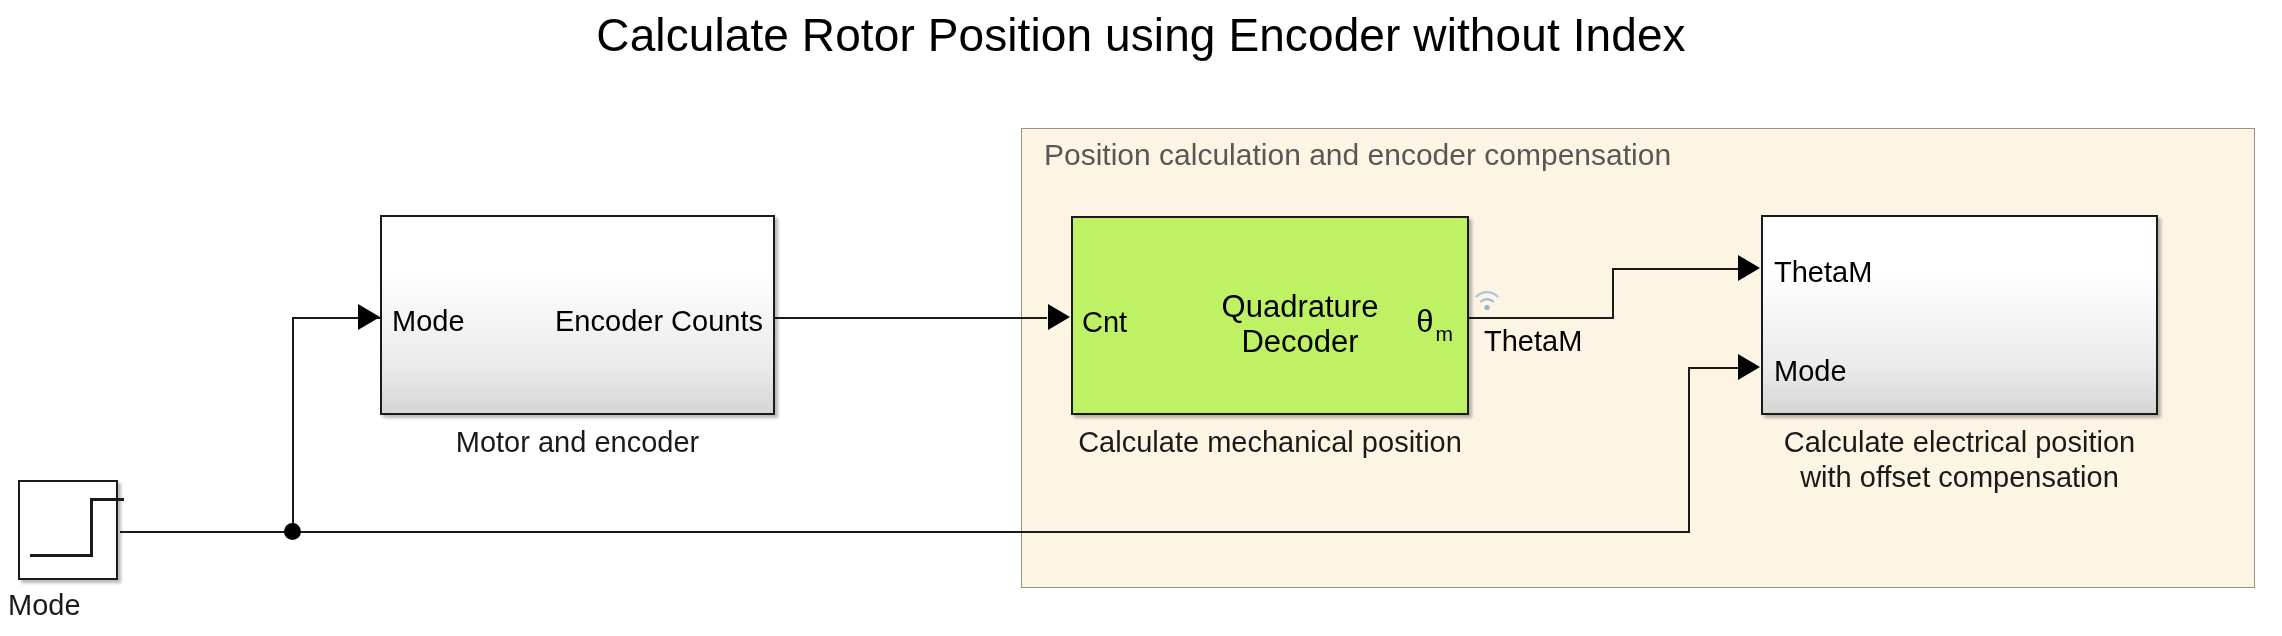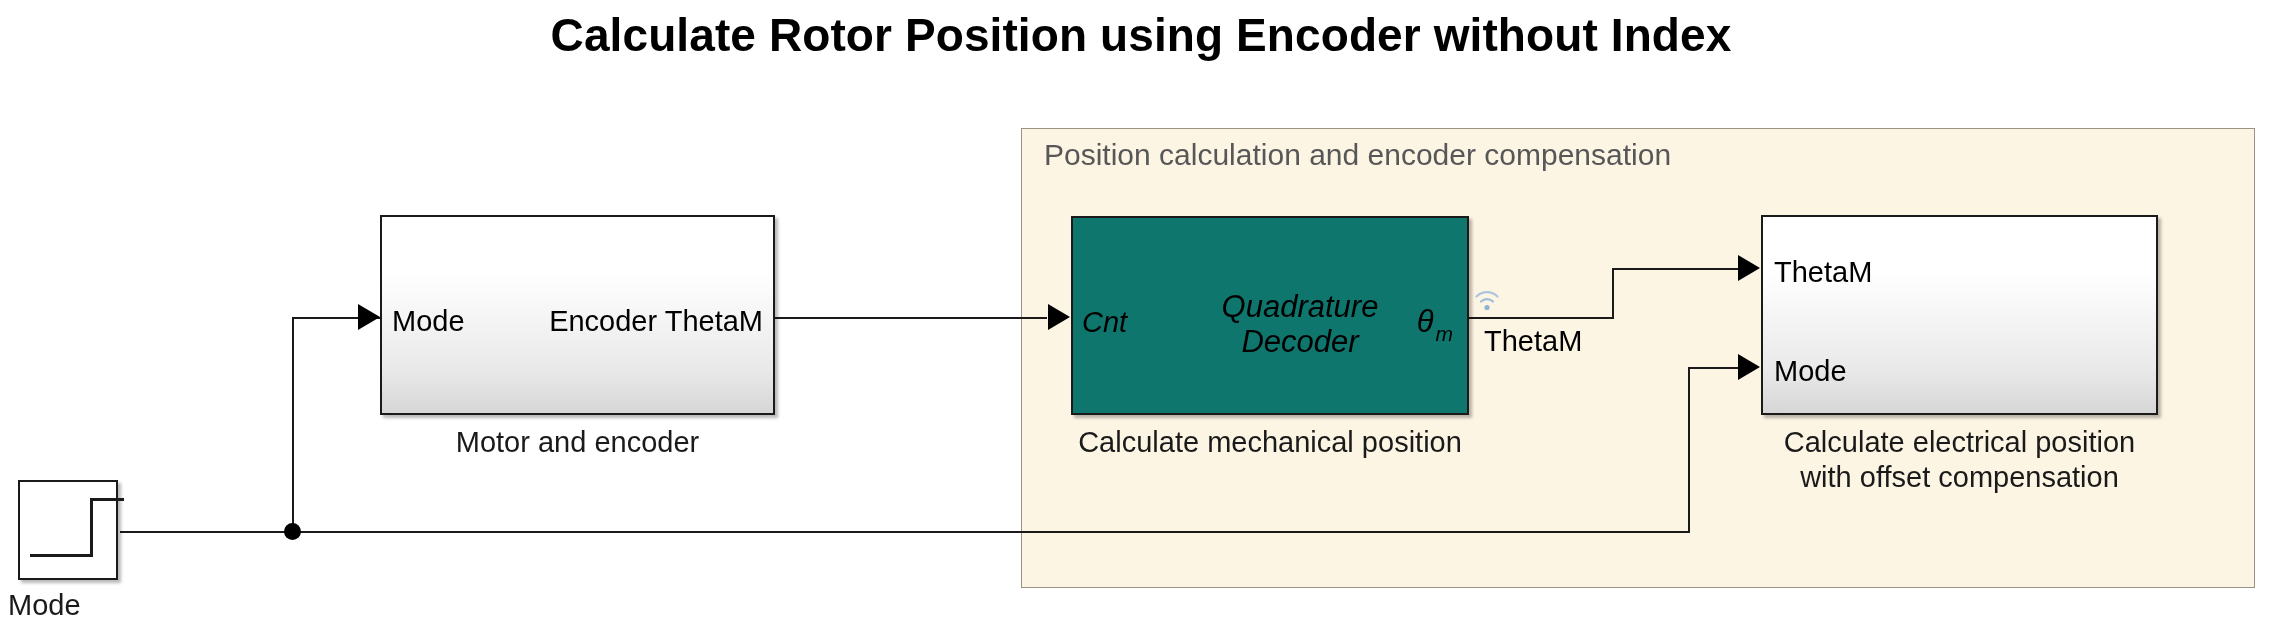--- a/index.html
+++ b/index.html
@@ -21,21 +21,21 @@
   }
 
   
   .diagram-title {
     position: absolute;
     left: 0;
     top: 8px;
     width: 2282px;
     text-align: center;
     font-size: 46px;
-    font-weight: bold;
+    font-weight: normal;
     color: #000000;
     letter-spacing: 0.1px;
     white-space: nowrap;
   }
 
   
   .region {
     position: absolute;
     box-sizing: border-box;
     border: 1px solid #9a9286;
@@ -53,22 +53,21 @@
     position: absolute;
     box-sizing: border-box;
     border: 2.5px solid #1a1a1a;
     background: #ffffff;
     box-shadow: 3px 3px 3px rgba(0,0,0,0.28);
   }
   .block.grad {
     background: linear-gradient(to bottom, #ffffff 0%, #ffffff 28%, #e9e9e9 78%, #d6d6d6 100%);
   }
   .block.plain {
-    background: #0f766e;
-    font-style: italic;
+    background: #bef264;
   }
   .port-label {
     position: absolute;
     font-size: 29px;
     color: #000000;
     white-space: nowrap;
   }
   .block-inner-label {
     position: absolute;
     font-size: 31px;
@@ -179,21 +178,21 @@
   <div class="wire-v" style="left:1688px; top:367px; height:166px;"></div>
   <div class="wire-h" style="left:1688px; top:367px; width:52px;"></div>
 
   <div class="arrowhead" style="left:358px; top:304px;"></div>
   <div class="arrowhead" style="left:1048px; top:304px;"></div>
   <div class="arrowhead" style="left:1738px; top:255px;"></div>
   <div class="arrowhead" style="left:1738px; top:354px;"></div>
 
   <div class="block grad" style="left:380px; top:215px; width:395px; height:200px;">
     <div class="port-label" style="left:10px; top:88px;">Mode</div>
-    <div class="port-label" style="right:10px; top:88px;">Encoder ThetaM</div>
+    <div class="port-label" style="right:10px; top:88px;">Encoder Counts</div>
   </div>
   <div class="caption" style="left:380px; top:425px; width:395px;">Motor and encoder</div>
 
   <div class="block plain" style="left:1071px; top:216px; width:398px; height:199px;">
     <div class="port-label" style="left:9px; top:88px;">Cnt</div>
     <div class="block-inner-label" style="left:0; top:72px; width:454px;">Quadrature
 Decoder</div>
     <div class="theta-wrap" style="right:14px; top:86px;"><span>θ</span><sub>m</sub></div>
   </div>
   <div class="caption" style="left:1071px; top:425px; width:398px;">Calculate mechanical position</div>

